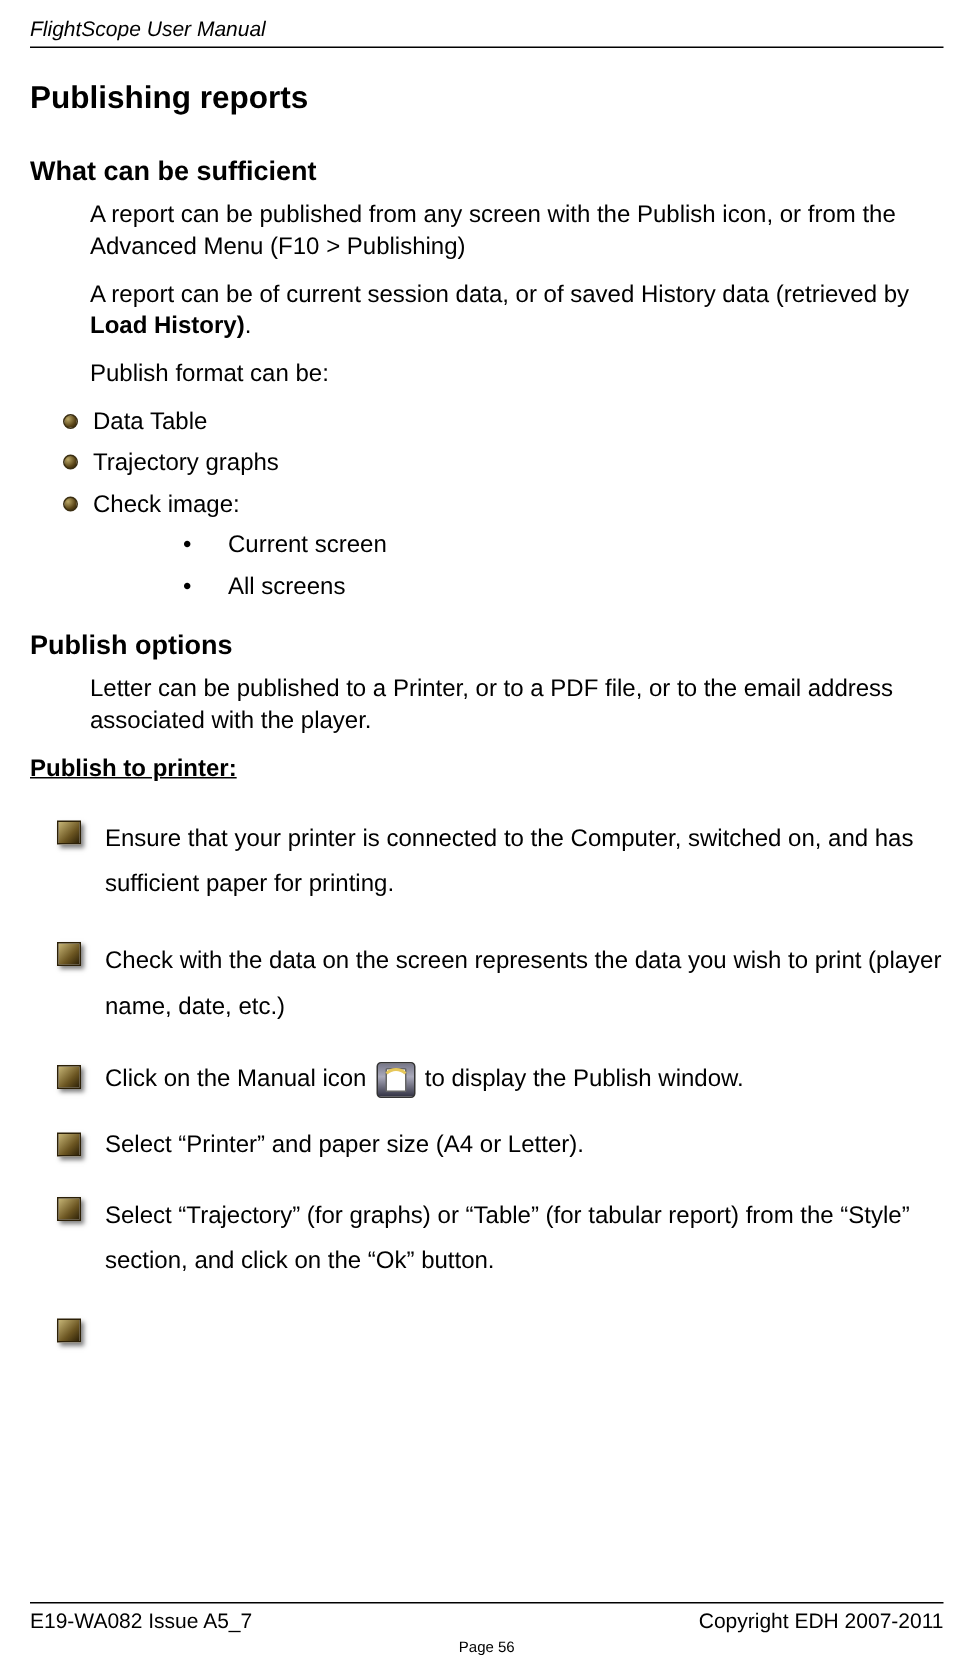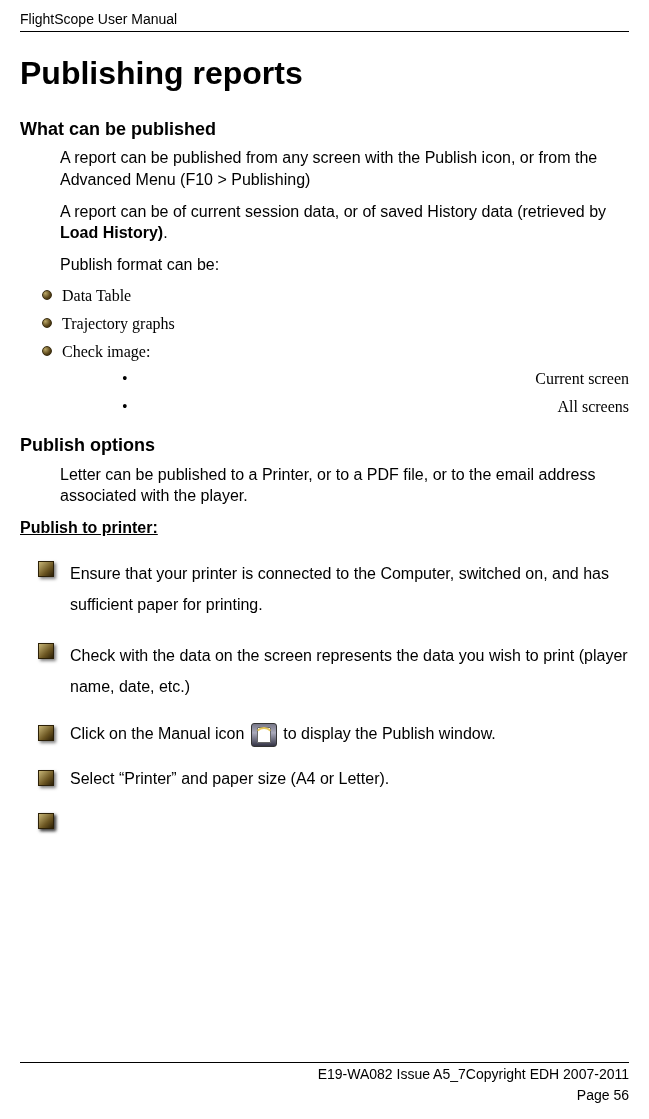--- a/index.html
+++ b/index.html
@@ -12,36 +12,37 @@
       background: #fff;
       position: relative;
       padding: 10px 20px 0 20px;
       line-height: 1.35;
     }
     .header-title {
       font-size: 14px;
       padding-bottom: 2px;
       border-bottom: 1px solid #000;
       margin-bottom: 20px;
+      font-style: italic;
     }
-    h1 { font-size: 32px; font-weight: bold; margin-bottom: 22px; }
+    h1 { font-size: 21px; font-weight: bold; margin-bottom: 22px; }
     h2 { font-size: 18px; font-weight: bold; margin-bottom: 6px; margin-top: 16px; }
     .para { margin-bottom: 10px; margin-left: 40px; }
     .bold { font-weight: bold; }
     .underline { text-decoration: underline; font-weight: bold; margin-bottom: 14px; margin-top: 8px; }
     .bullet-list { list-style: none; margin: 6px 0 10px 0; }
-    .bullet-list > li { position: relative; padding-left: 42px; margin-bottom: 6px; font-family: Liberation Serif, serif; }
+    .bullet-list > li { position: relative; padding-left: 42px; margin-bottom: 6px; }
     .bullet-list > li > .round-bullet {
       position: absolute; left: 22px; top: 5px; width: 10px; height: 10px;
       border-radius: 50%;
       background: radial-gradient(circle at 30% 30%, #bba867, #5a4518 60%, #2a1f08 100%);
       border: 1px solid #3a2e12;
     }
     .sub-dot-list { list-style: none; margin: 6px 0 6px 60px; }
-    .sub-dot-list li { position: relative; padding-left: 30px; margin-bottom: 6px; text-align: right; }
+    .sub-dot-list li { position: relative; padding-left: 30px; margin-bottom: 6px; }
     .sub-dot-list li::before { content: "•"; position: absolute; left: 0; top: 0; font-size: 16px; }
     .square-list { list-style: none; }
     .square-list > li { position: relative; padding-left: 50px; margin-bottom: 20px; line-height: 1.9; margin-top: 21px; }
     .square-list > li.tight { line-height: 1.35; margin-bottom: 16px; }
     .square-list > li > .square-bullet {
       position: absolute; left: 18px; top: 2px; width: 16px; height: 16px;
       background: linear-gradient(135deg, #c7b677 0%, #6b5521 60%, #2c2007 100%);
       border: 1px solid #2c2007;
       box-shadow: 2px 2px 3px rgba(0,0,0,0.5);
     }
@@ -75,37 +76,37 @@
     }
     .footer {
       position: absolute;
       left: 20px; right: 20px;
       bottom: 14px;
     }
     .footer-line {
       border-top: 1px solid #000;
       padding-top: 2px;
       display: flex;
-      justify-content: flex-end;
+      justify-content: space-between;
       font-size: 14px;
     }
     .footer-page {
-      text-align: right;
-      font-size: 14px;
+      text-align: center;
+      font-size: 10px;
       margin-top: 2px;
     }
   </style>
 </head>
 <body>
 
 <div class="header-title">FlightScope User Manual</div>
 
 <h1>Publishing reports</h1>
 
-<h2>What can be published</h2>
+<h2>What can be sufficient</h2>
 
 <p class="para">A report can be published from any screen with the Publish icon, or from the Advanced Menu (F10 &gt; Publishing)</p>
 
 <p class="para">
   <span>A report can be of current session data, or of saved History data (retrieved by </span><span class="bold">Load History)</span><span>.</span>
 </p>
 
 <p class="para">Publish format can be:</p>
 
 <ul class="bullet-list">
@@ -147,20 +148,21 @@
     <span>Click on the Manual icon </span>
     <span class="inline-icon"><span class="page"></span><span class="arc"></span></span>
     <span> to display the Publish window.</span>
   </li>
   <li class="tight">
     <span class="square-bullet"></span>
     <span>Select “Printer” and paper size (A4 or Letter).</span>
   </li>
   <li>
     <span class="square-bullet"></span>
+    <span>Select “Trajectory” (for graphs) or “Table” (for tabular report) from the “Style” section, and click on the “Ok” button.</span>
   </li>
   <li>
     <span class="square-bullet"></span>
   </li>
 </ul>
 
 <div class="footer">
   <div class="footer-line">
     <span>E19-WA082 Issue A5_7</span>
     <span>Copyright EDH 2007-2011</span>

